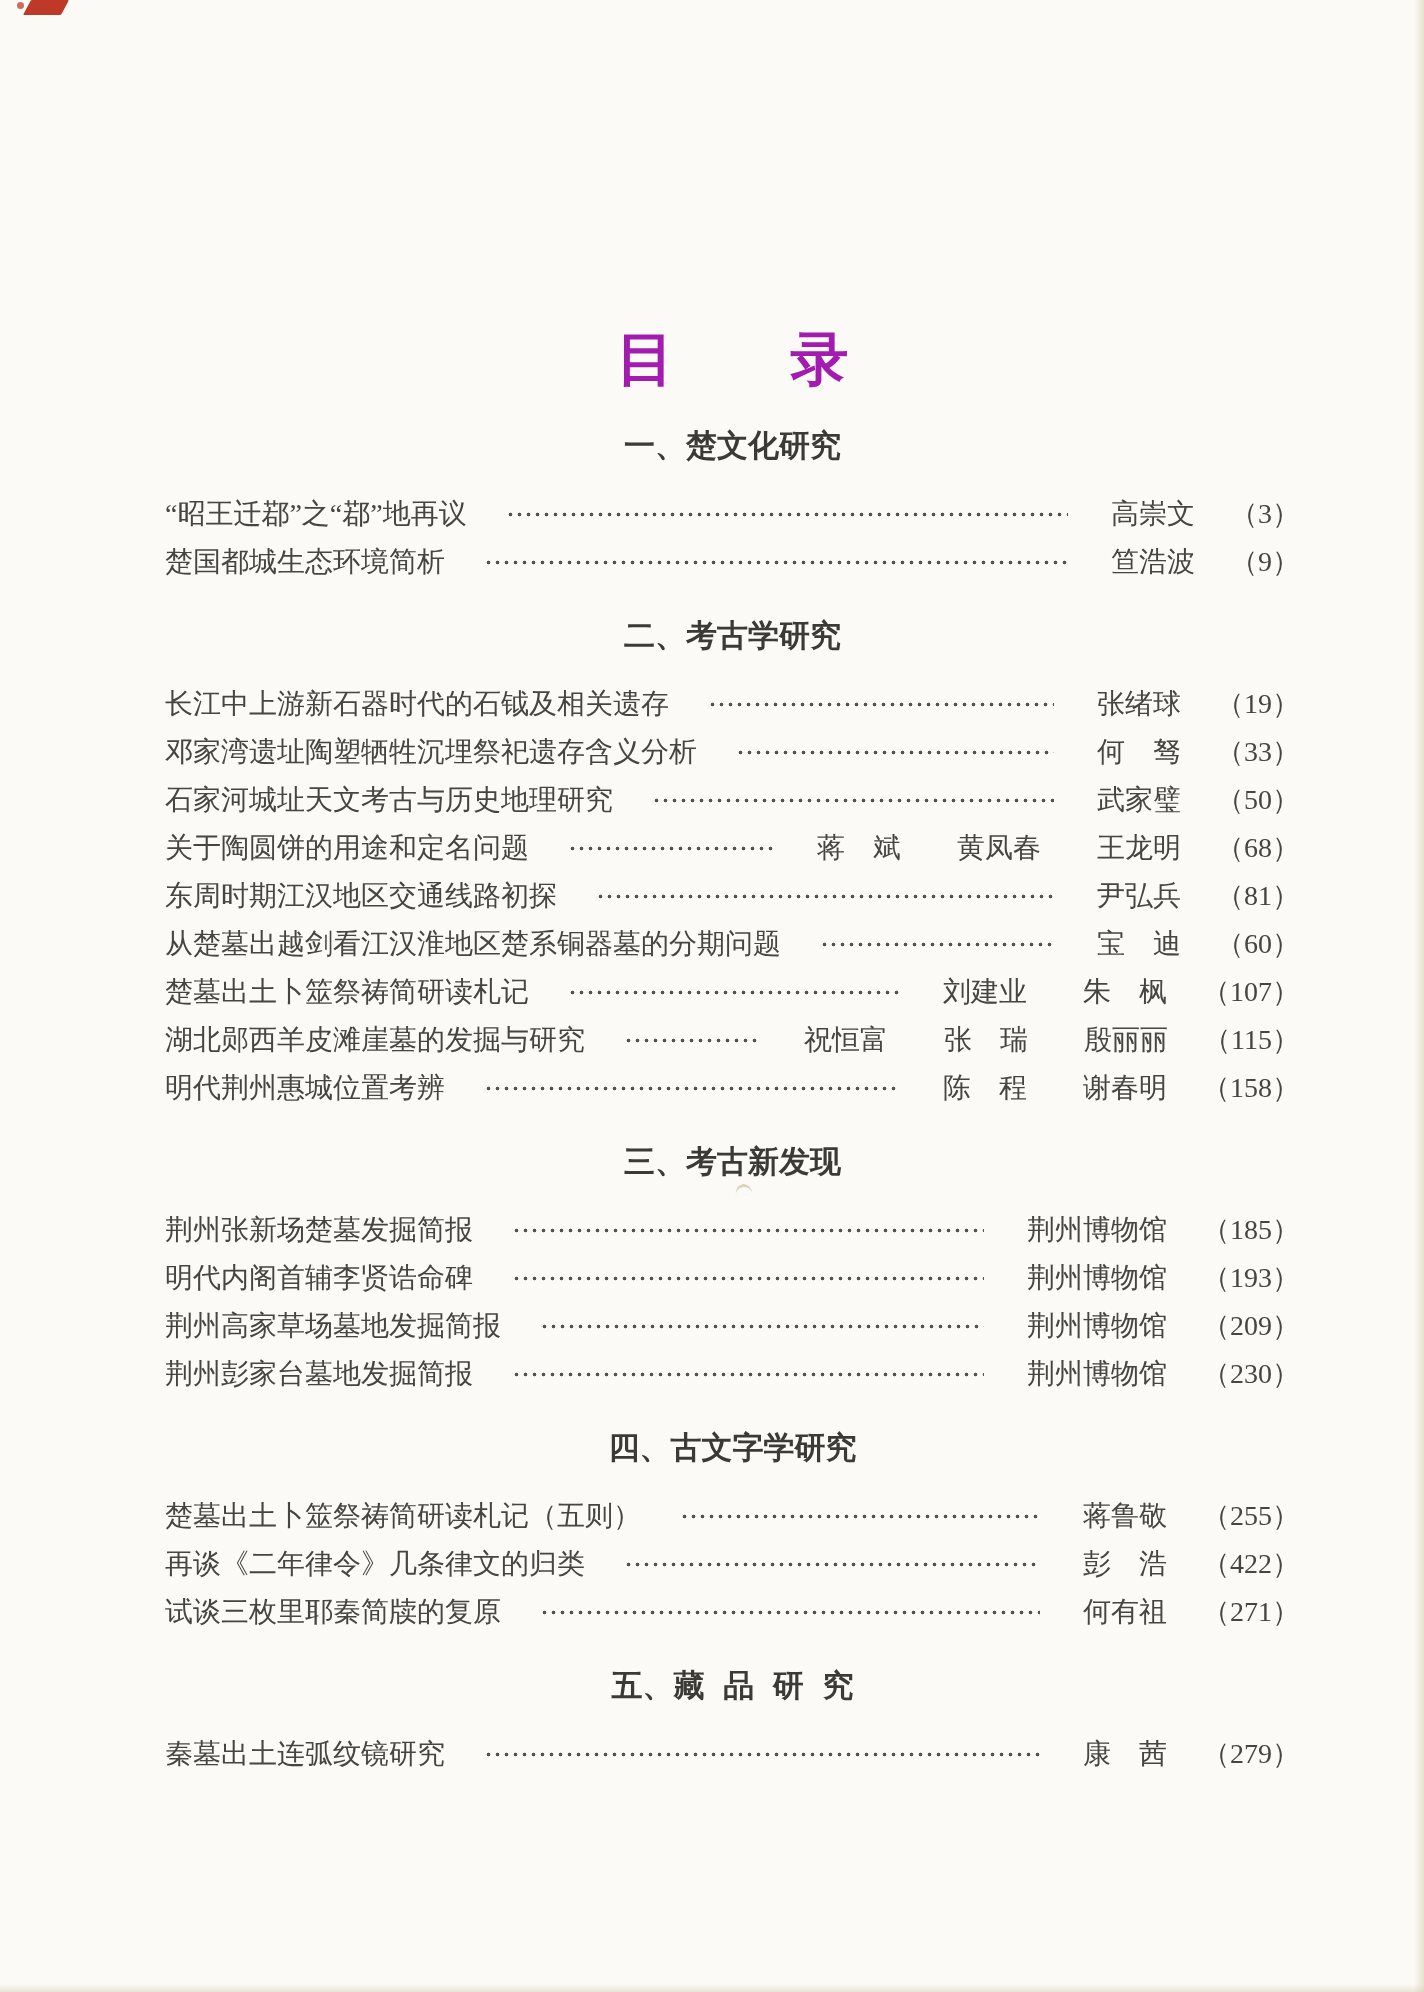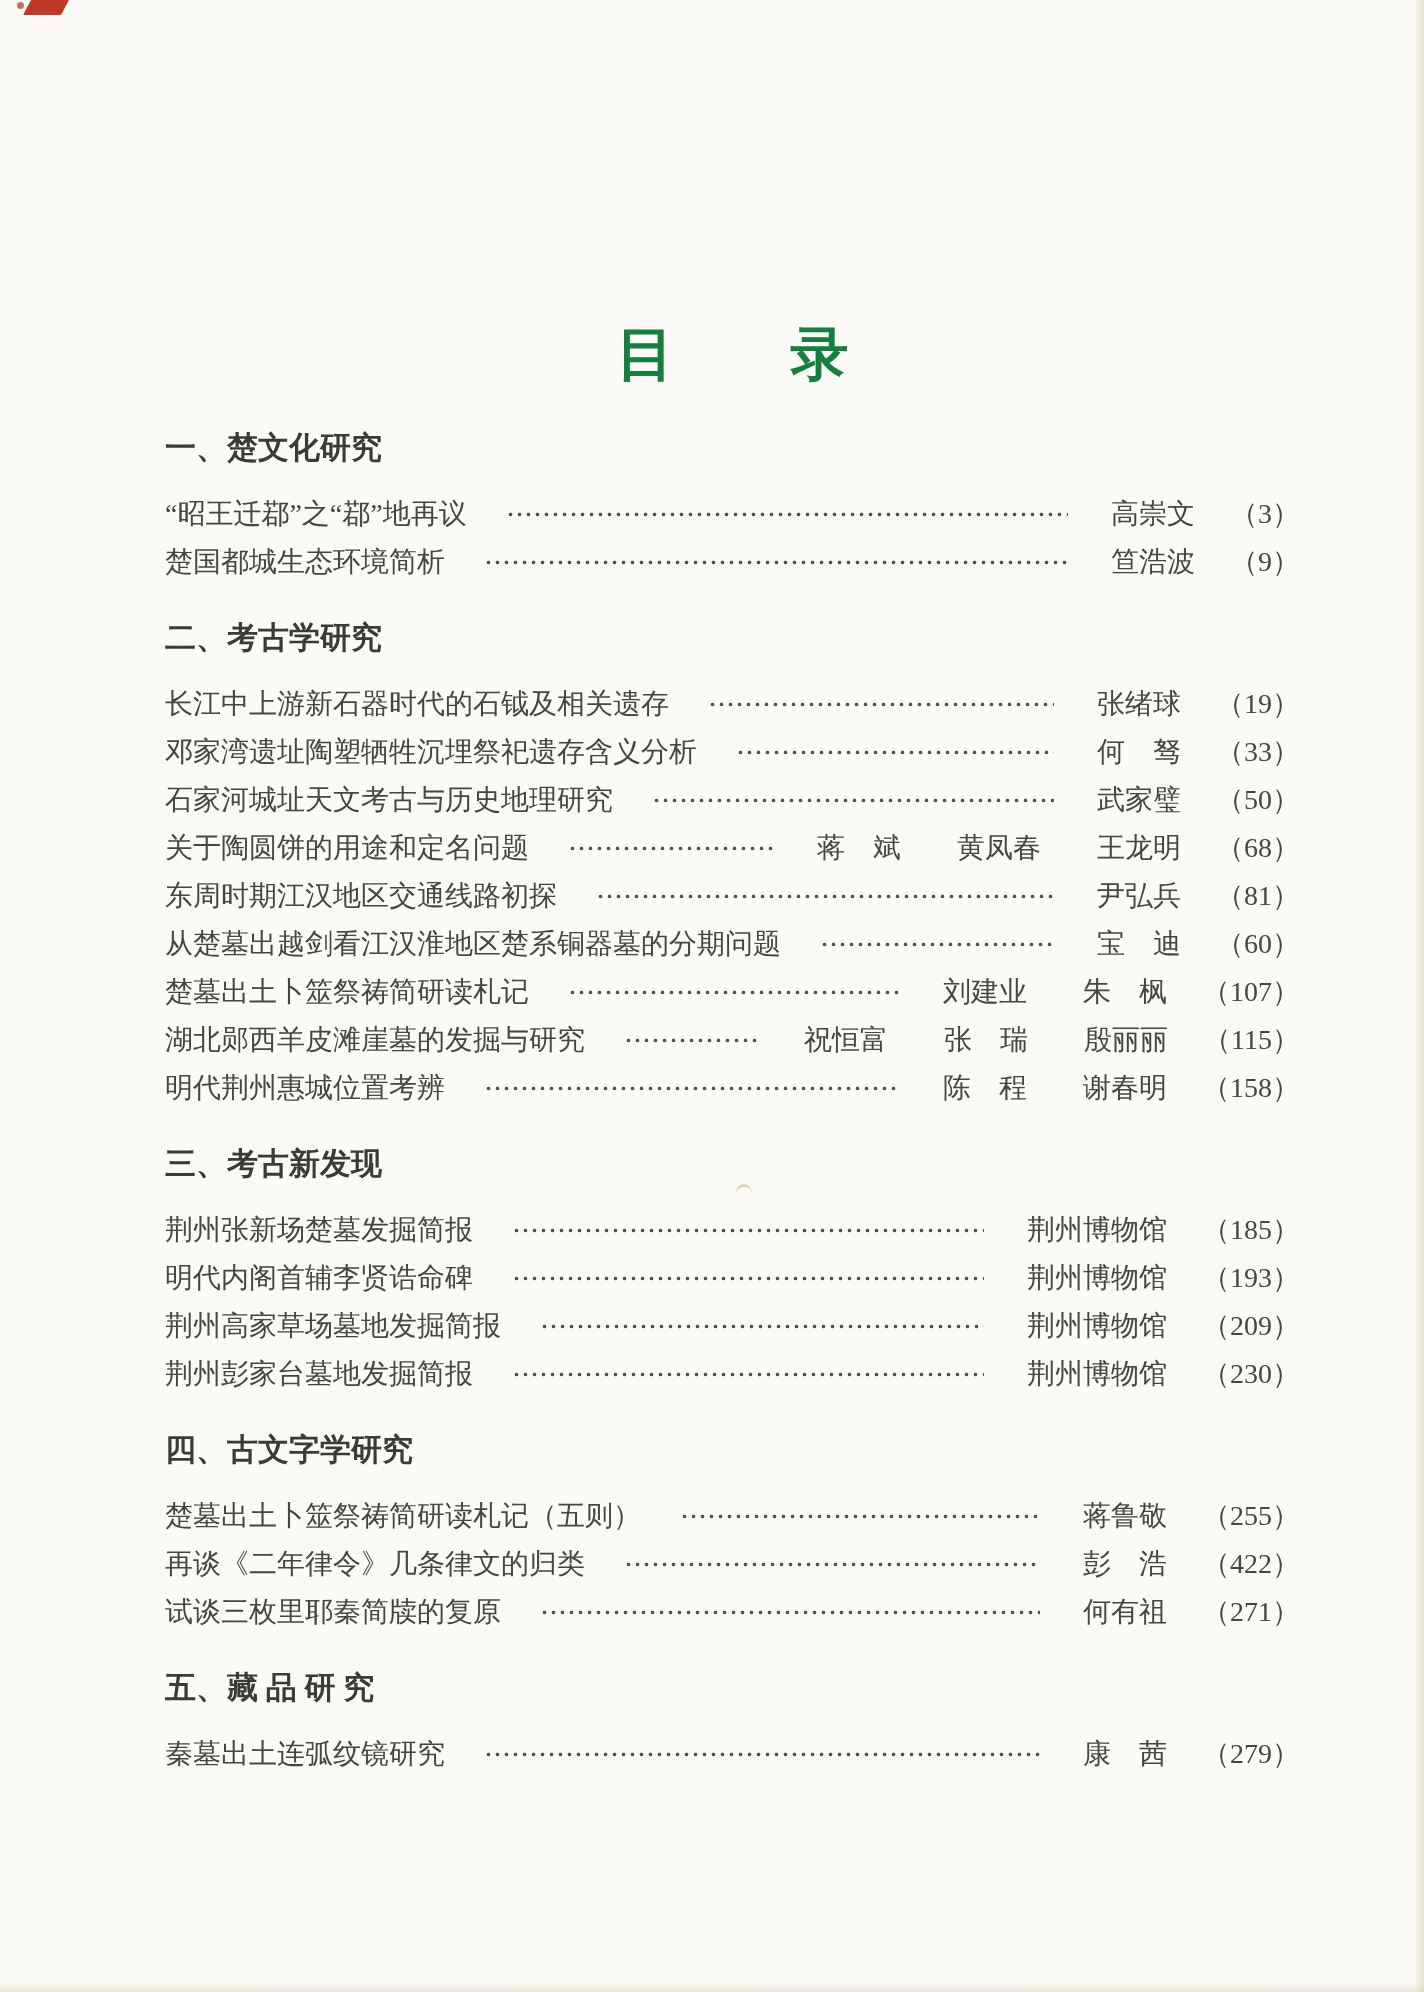--- a/index.html
+++ b/index.html
@@ -11,31 +11,31 @@
     font-family:"Liberation Serif", serif;
     color:#45433e;
   }
   .page {
     position:absolute; inset:0;
     padding:0 124px 0 165px;
     box-sizing:border-box;
   }
   .toc-title {
     text-align:center;
-    font-family:Liberation Mono, monospace;
+    font-family:Liberation Sans, sans-serif;
     font-weight:700;
     font-size:58px;
     line-height:1;
     padding-top:330px;
     margin:0 0 40px 0;
-    color:#15803d;
+    color:#a21caf;
   }
   .section-heading {
-    text-align:left;
-    font-family:Liberation Serif, serif;
+    text-align:center;
+    font-family:Liberation Mono, monospace;
     font-weight:700;
     font-size:31px;
     line-height:40px;
     margin:36px 0 26px 0;
     color:#3c3a36;
   }
   .entries { }
   .entry {
     display:flex;
     align-items:center;

